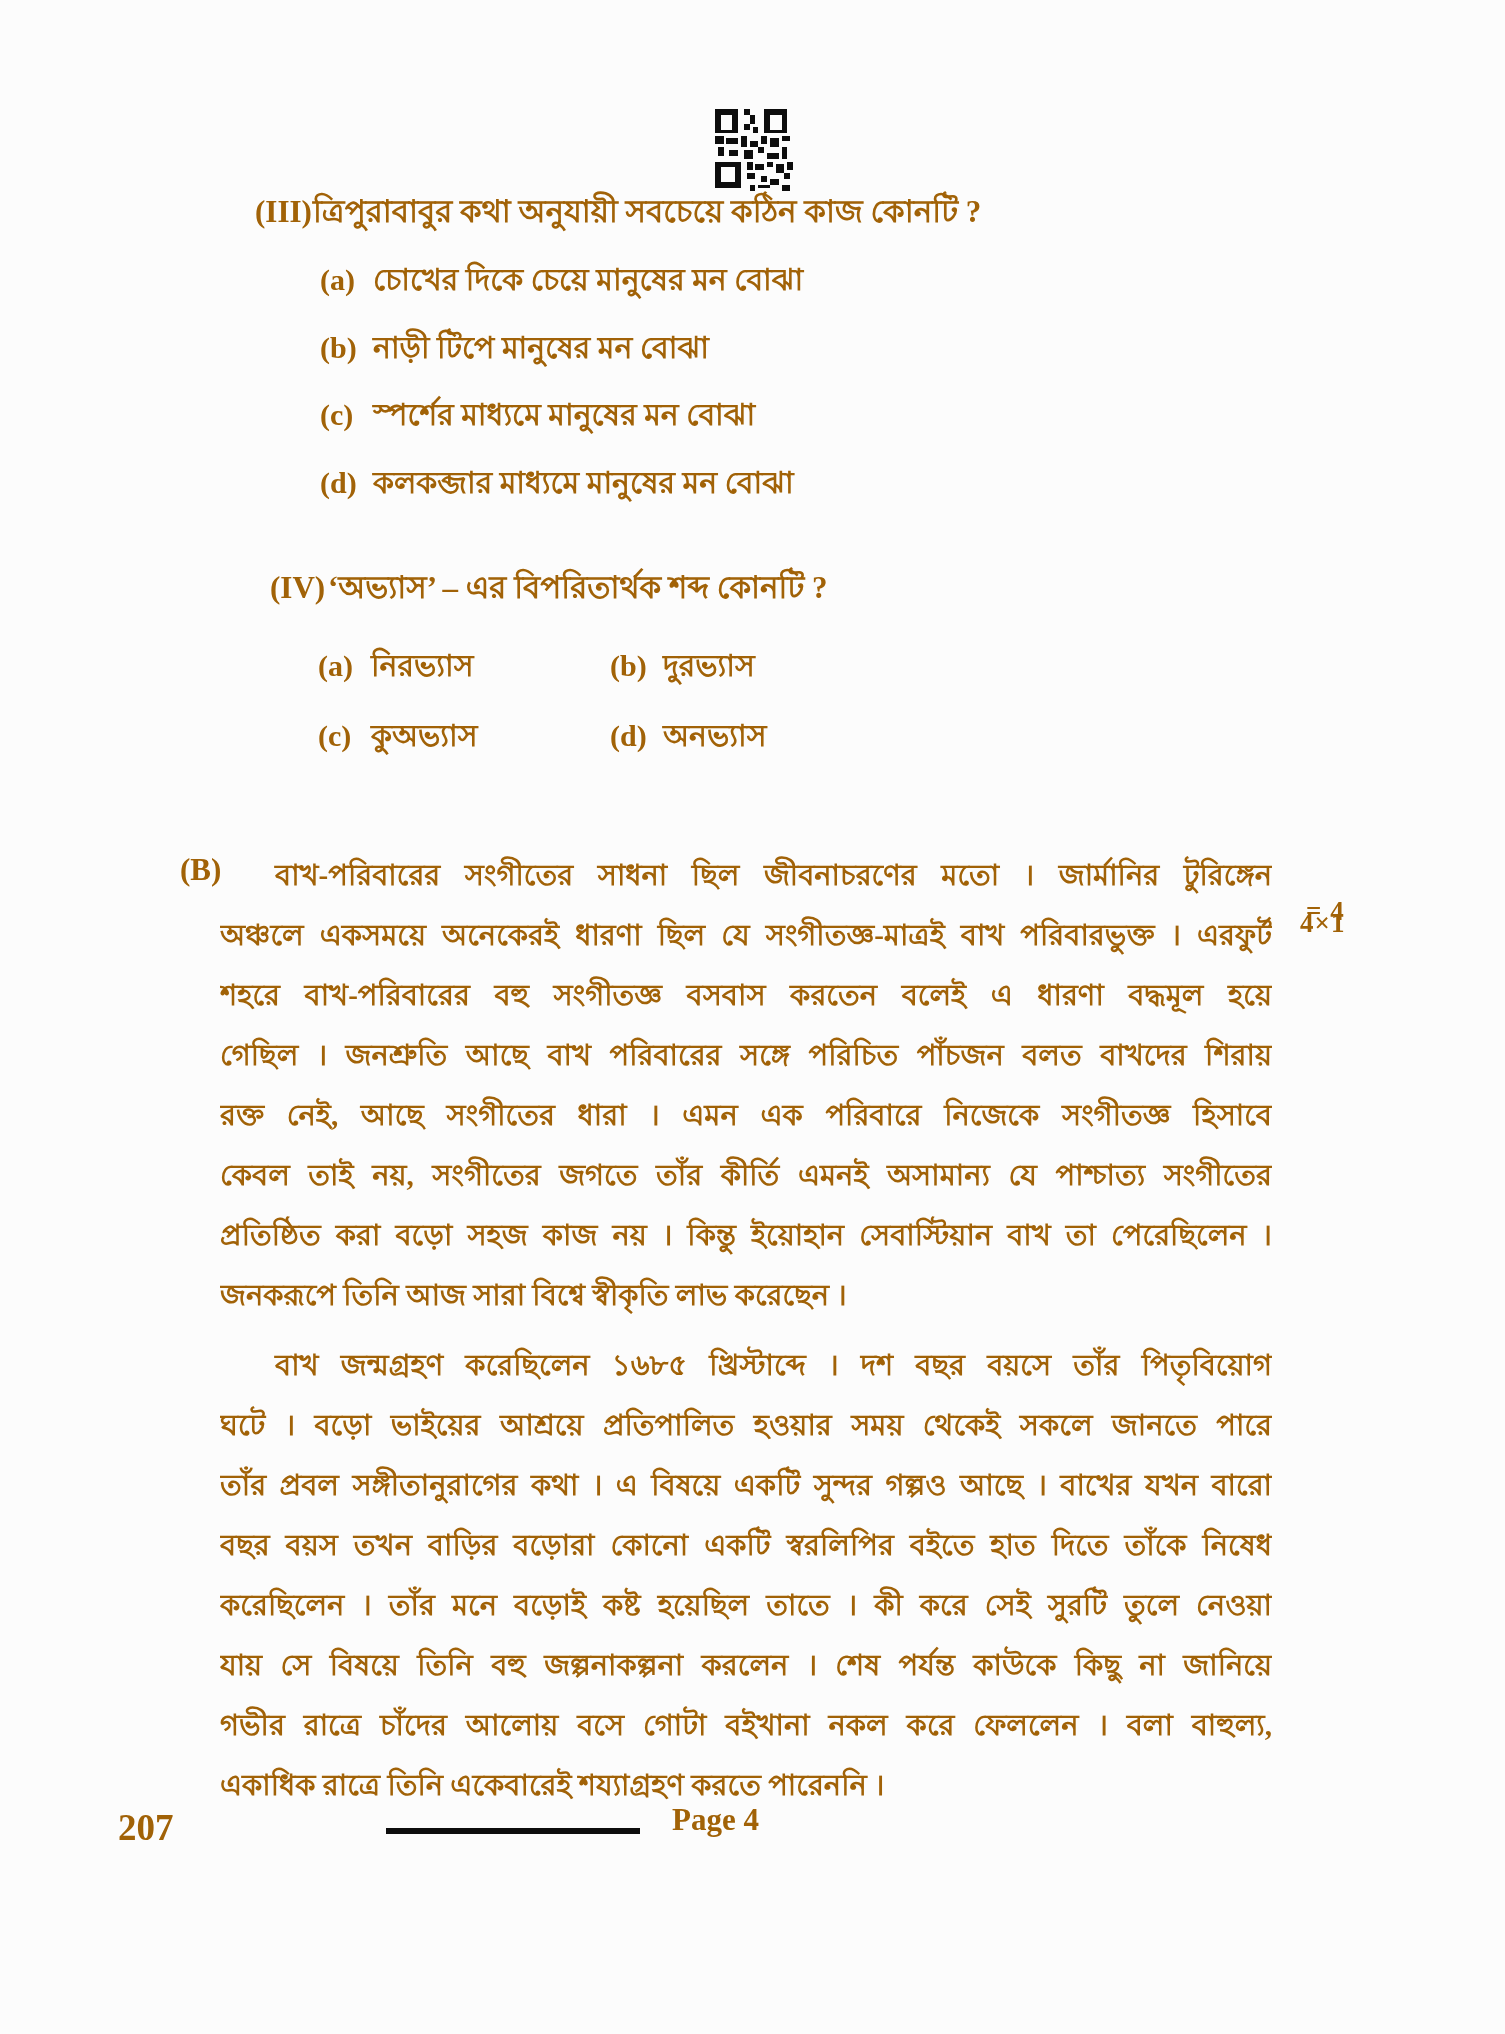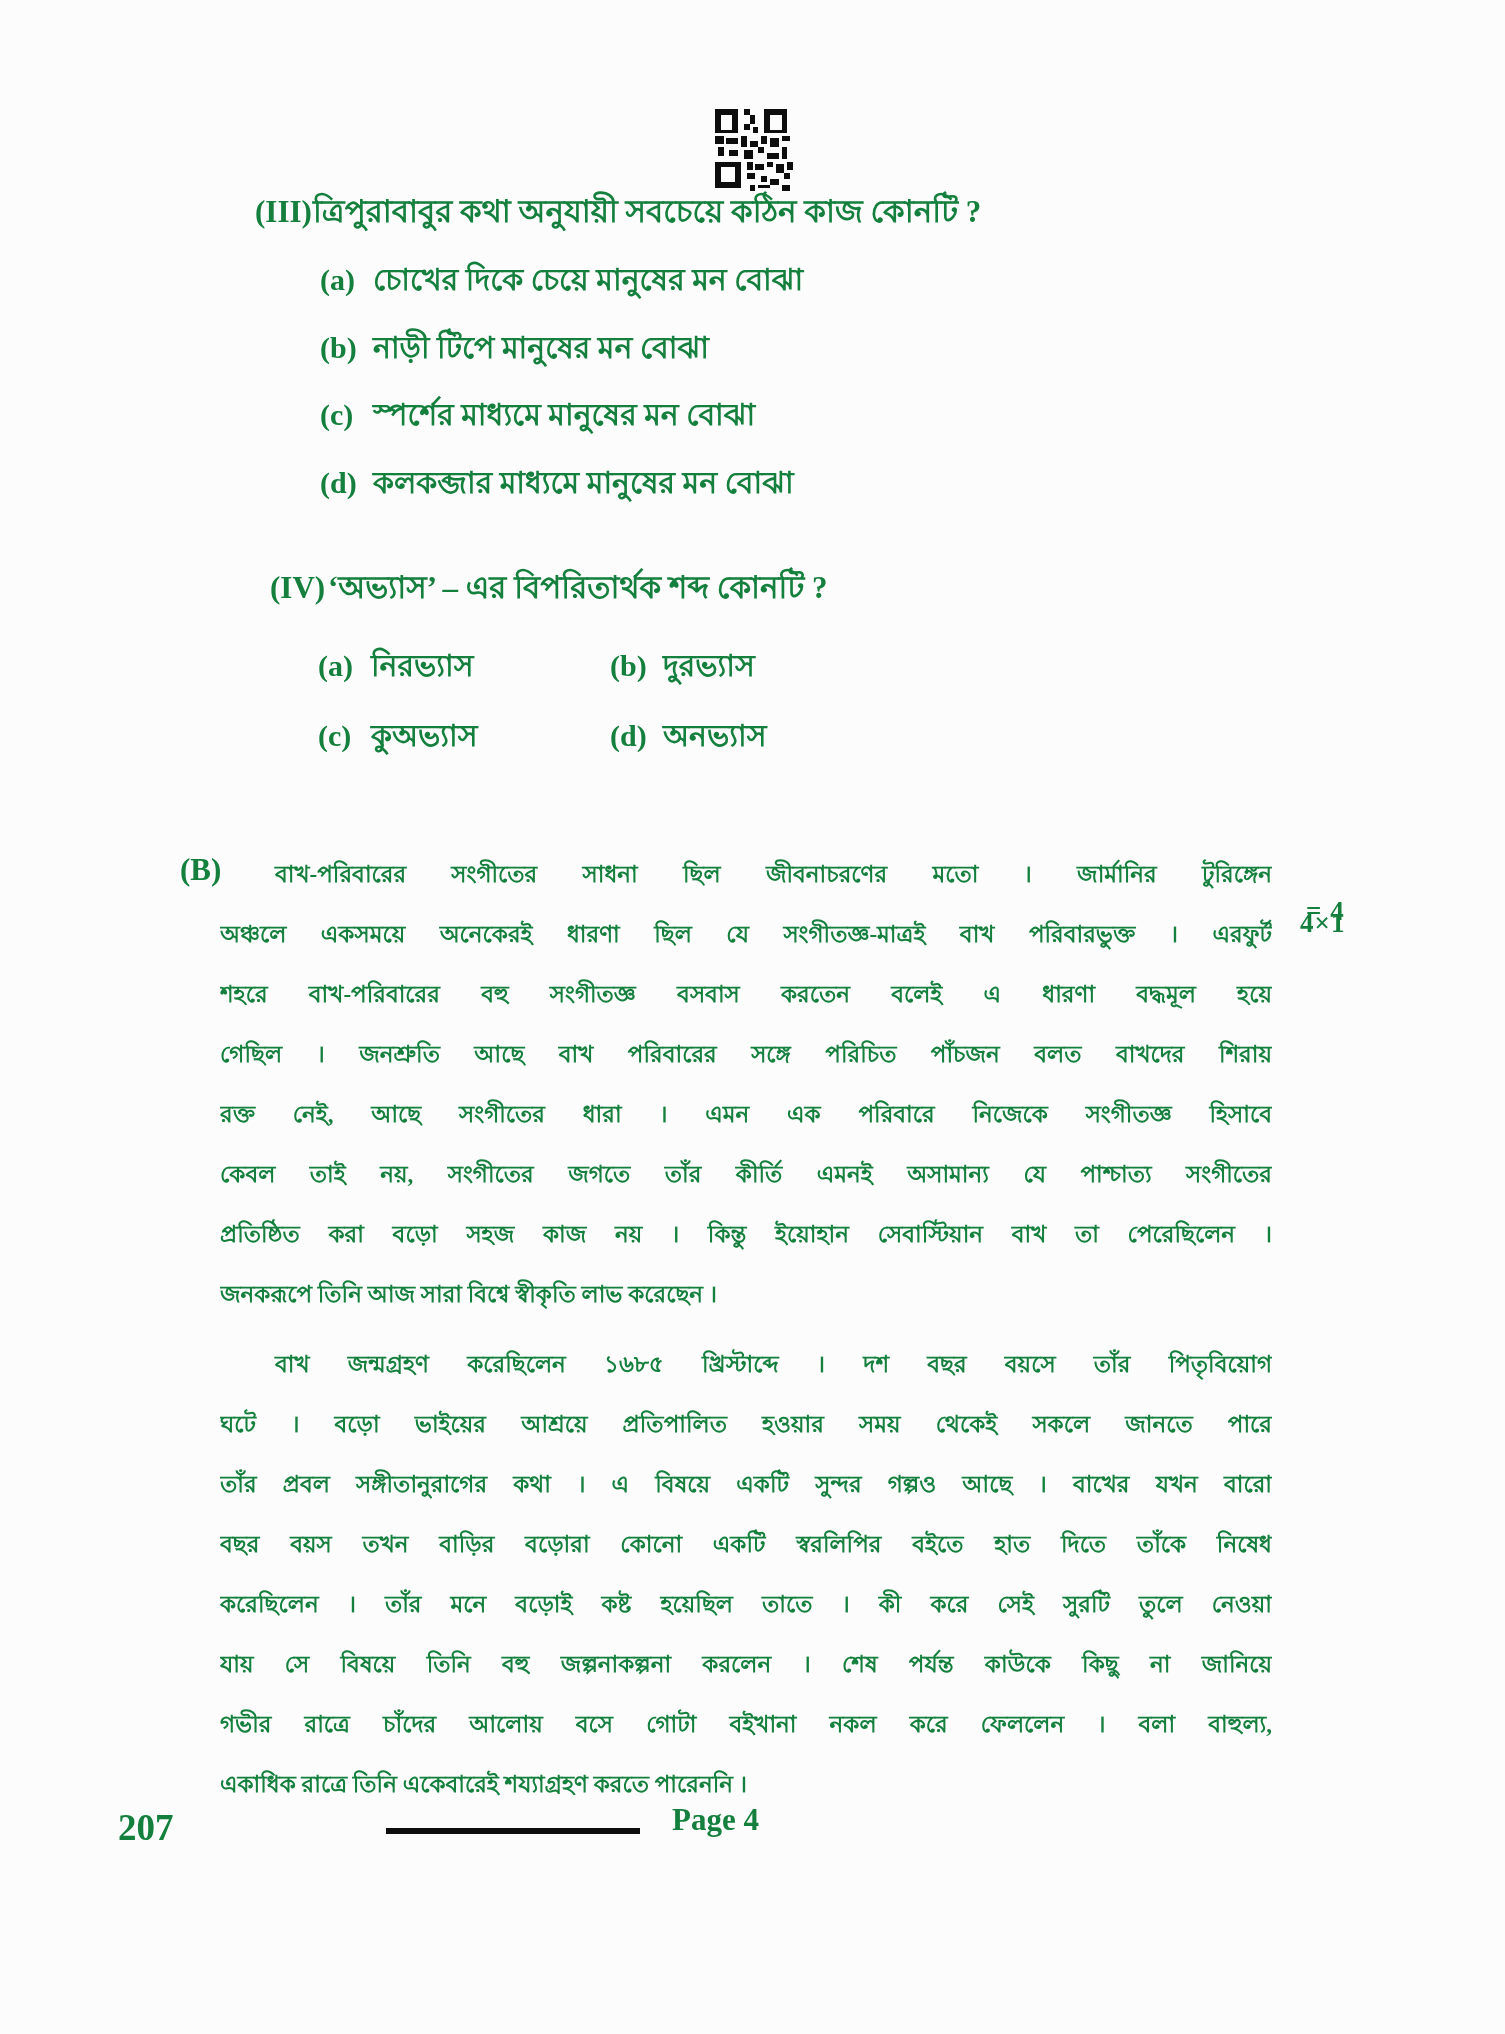--- a/index.html
+++ b/index.html
@@ -2,41 +2,41 @@
 <html><head>
 <meta charset="utf-8">
 <style>
   html,body{margin:0;padding:0;background:#e8e8e8;}
   .page{
     position:relative;
     width:1505px;height:2034px;
     margin:0 auto;
     background:#fcfcfc;
     font-family:"Liberation Serif","DejaVu Serif",serif;
-    color:#15803d;
+    color:#a16207;
     overflow:hidden;
   }
   .bn{font-weight:700;}
 
   
   .qr{position:absolute;left:712px;top:106px;width:84px;height:88px;}
 
   
   .q-head{position:absolute;display:flex;font-size:31px;font-weight:700;line-height:40px;}
   .q-id{width:58px;flex:0 0 auto;}
   .q-text{white-space:nowrap;}
 
   .opt-row{position:absolute;display:flex;font-size:30px;font-weight:700;line-height:40px;}
   .opt-label{width:53px;flex:0 0 auto;}
   .opt-text{white-space:nowrap;}
 
   
   .b-label{position:absolute;left:180px;top:852px;font-size:31px;font-weight:700;}
   .marks{position:absolute;font-size:27px;font-weight:700;letter-spacing:1px;}
-  .passage{position:absolute;left:220px;width:1052px;font-size:23px;font-weight:700;}
+  .passage{position:absolute;left:220px;width:1052px;font-size:29px;font-weight:700;}
   .pline{
     line-height:60px;height:60px;overflow:hidden;
     text-align:justify;white-space:normal;
   }
   .pline::after{content:"";display:inline-block;width:100%;height:0;}
   .pline.last::after{content:none;}
   .pline.indent{text-indent:55px;}
 
   
   .footer-num{position:absolute;left:118px;top:1806px;font-size:37px;font-weight:700;}

